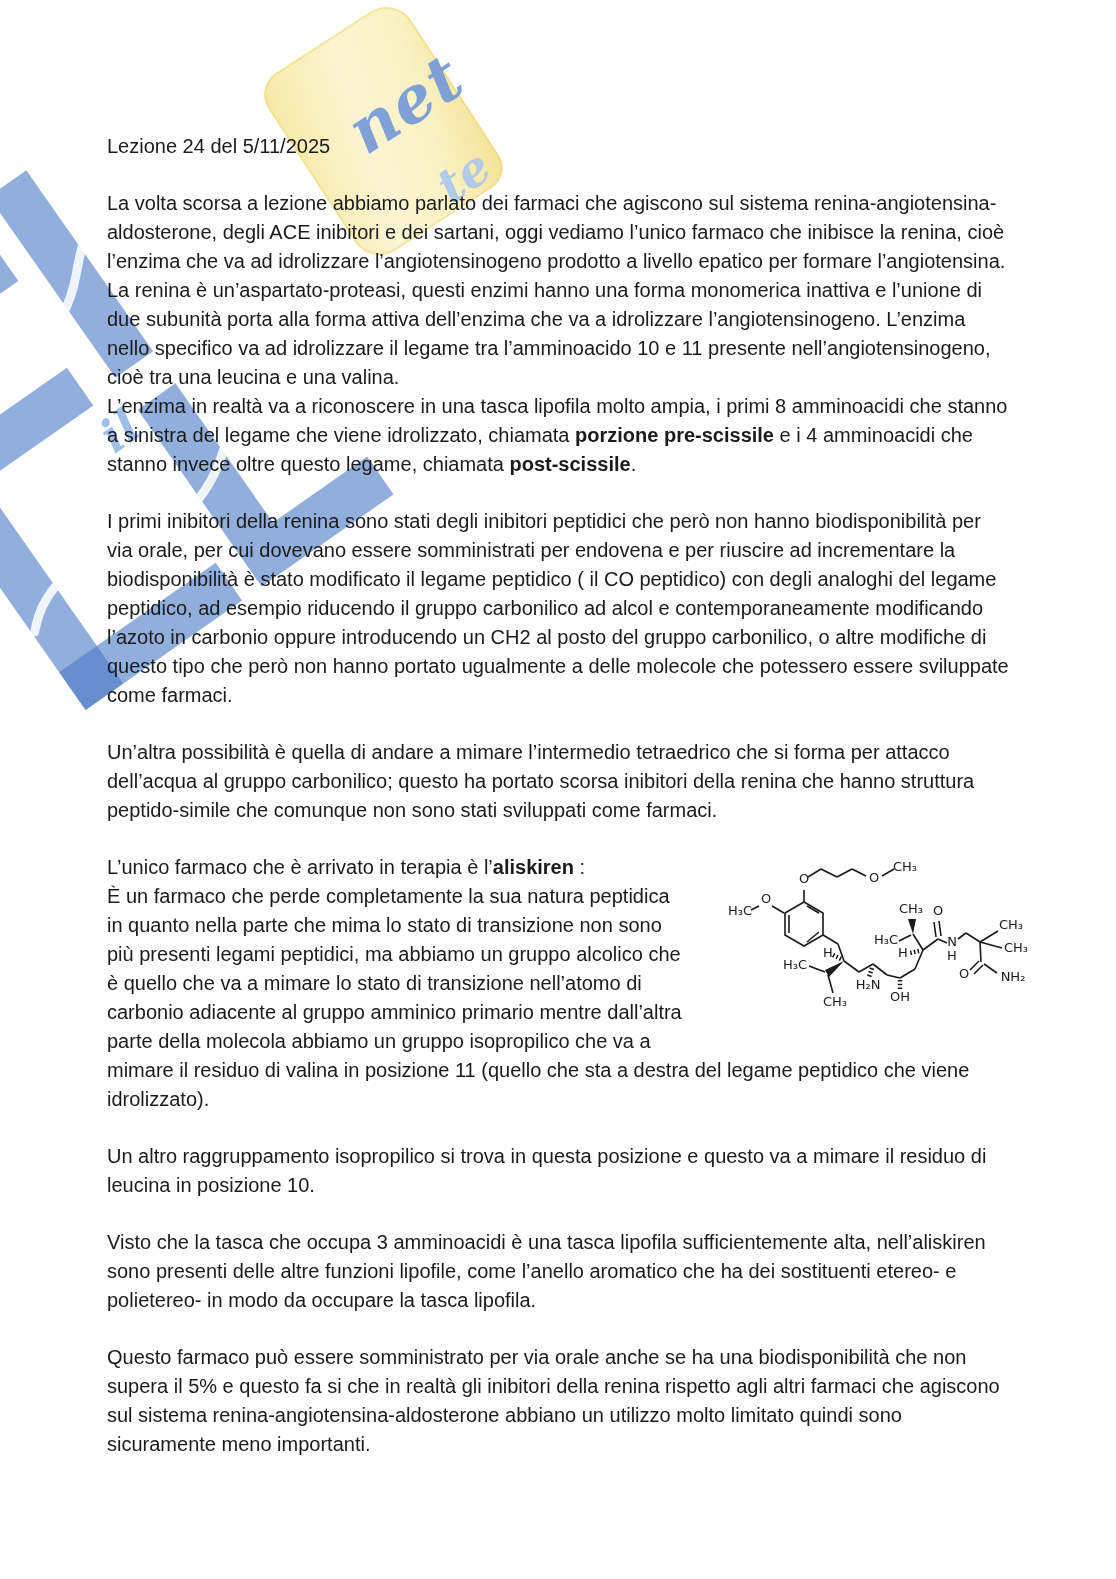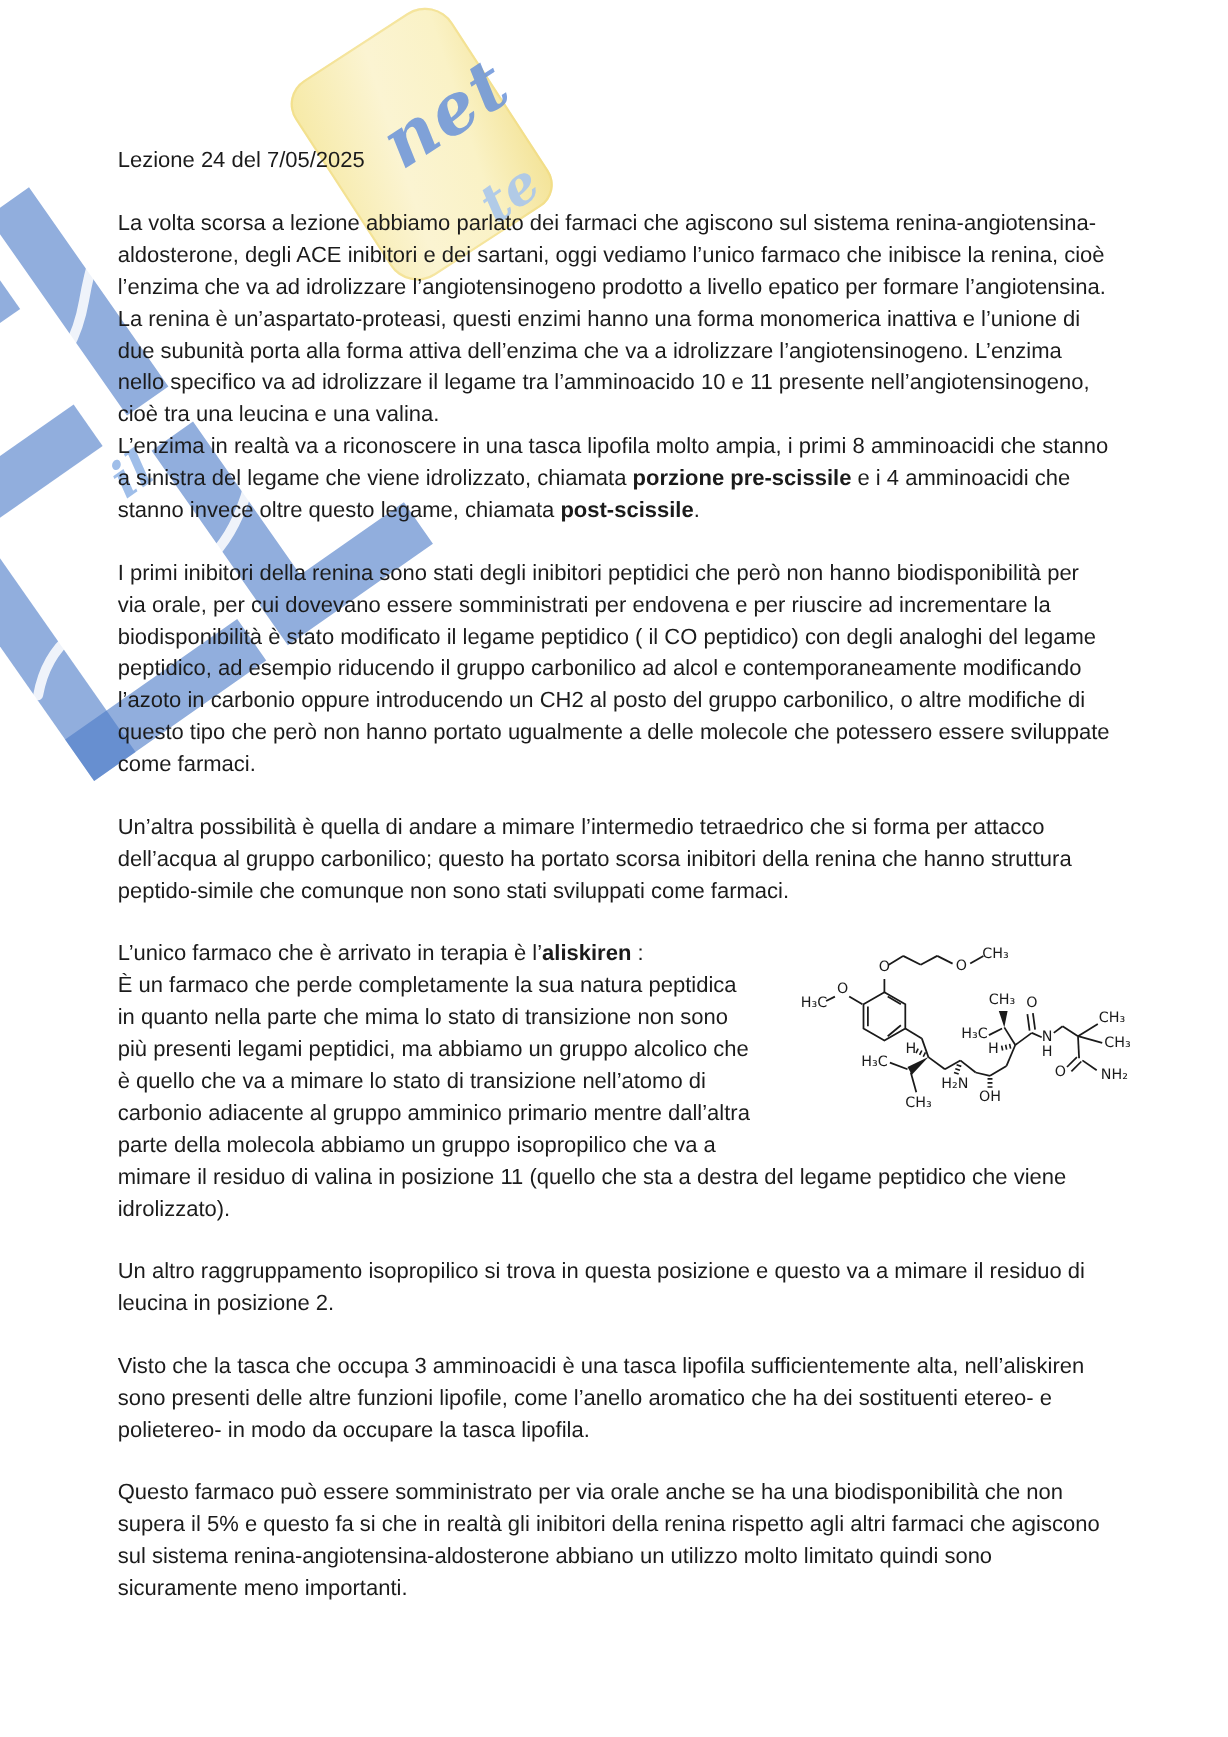--- a/index.html
+++ b/index.html
@@ -82,21 +82,21 @@
     </div>
     <div class="wm-note"></div>
     <div class="wm-net">net</div>
     <div class="wm-frag il">il</div>
     <div class="wm-frag te">te</div>
   </div>
 
   <div class="content">
 
     <div class="group">
-      <p>Lezione 24 del 7/05/2025</p>
+      <p>Lezione 24 del 5/11/2025</p>
     </div>
 
     <div class="group">
       <p>La volta scorsa a lezione abbiamo parlato dei farmaci che agiscono sul sistema renina-angiotensina-aldosterone, degli ACE inibitori e dei sartani, oggi vediamo l’unico farmaco che inibisce la renina, cioè l’enzima che va ad idrolizzare l’angiotensinogeno prodotto a livello epatico per formare l’angiotensina.</p>
       <p>La renina è un’aspartato-proteasi, questi enzimi hanno una forma monomerica inattiva e l’unione di due subunità porta alla forma attiva dell’enzima che va a idrolizzare l’angiotensinogeno. L’enzima nello specifico va ad idrolizzare il legame tra l’amminoacido 10 e 11 presente nell’angiotensinogeno, cioè tra una leucina e una valina.</p>
       <p><span>L’enzima in realtà va a riconoscere in una tasca lipofila molto ampia, i primi 8 amminoacidi che stanno a sinistra del legame che viene idrolizzato, chiamata </span><span class="bold">porzione pre-scissile</span><span> e i 4 amminoacidi che stanno invece oltre questo legame, chiamata </span><span class="bold">post-scissile</span><span>.</span></p>
     </div>
 
     <div class="group">
       <p>I primi inibitori della renina sono stati degli inibitori peptidici che però non hanno biodisponibilità per via orale, per cui dovevano essere somministrati per endovena e per riuscire ad incrementare la biodisponibilità è stato modificato il legame peptidico  ( il CO peptidico) con degli analoghi del legame peptidico, ad esempio riducendo il gruppo carbonilico ad alcol e contemporaneamente modificando l’azoto in carbonio  oppure introducendo un CH2 al posto del gruppo carbonilico, o altre modifiche di questo tipo che però non hanno portato ugualmente a delle molecole che potessero essere sviluppate come farmaci.</p>
@@ -189,21 +189,21 @@
             <text class="mol-label" x="166" y="144">H₂N</text>
             <text class="mol-label" x="198" y="156">OH</text>
             <text class="mol-label" x="133" y="161">CH₃</text>
           </g>
         </svg>
       </div>
       <p><span>L’unico farmaco che è arrivato in terapia è l’</span><span class="bold">aliskiren</span><span> :</span><br><span>È un farmaco che perde completamente la sua natura peptidica in quanto nella parte che mima lo stato di transizione non sono più presenti legami peptidici, ma abbiamo un gruppo alcolico che è quello che va a mimare lo stato di transizione nell’atomo di carbonio adiacente al gruppo amminico primario mentre dall’altra parte della molecola abbiamo un gruppo isopropilico che va a mimare il residuo di valina in posizione 11 (quello che sta a destra del legame peptidico che viene idrolizzato).</span></p>
     </div>
 
     <div class="group clear">
-      <p>Un altro raggruppamento isopropilico si trova in questa posizione e questo va a mimare il residuo di leucina in posizione 2.</p>
+      <p>Un altro raggruppamento isopropilico si trova in questa posizione e questo va a mimare il residuo di leucina in posizione 10.</p>
     </div>
 
     <div class="group">
       <p>Visto che la tasca che occupa 3 amminoacidi è una tasca lipofila sufficientemente alta, nell’aliskiren sono presenti delle altre funzioni lipofile, come l’anello aromatico che ha dei sostituenti etereo- e polietereo- in modo da occupare la tasca lipofila.</p>
     </div>
 
     <div class="group">
       <p>Questo farmaco può essere somministrato per via orale anche se ha una biodisponibilità che non supera il 5% e questo fa si che in realtà gli inibitori della renina rispetto agli altri farmaci che agiscono sul sistema renina-angiotensina-aldosterone abbiano un utilizzo molto limitato quindi sono sicuramente meno importanti.</p>
     </div>
 

